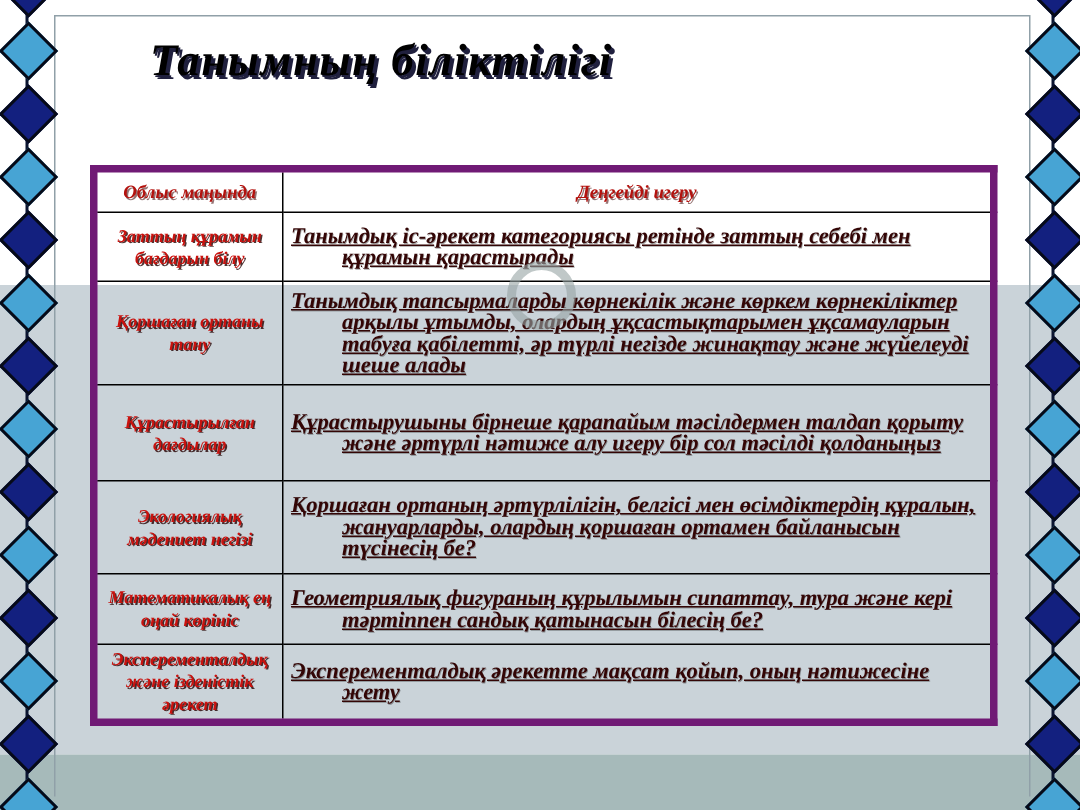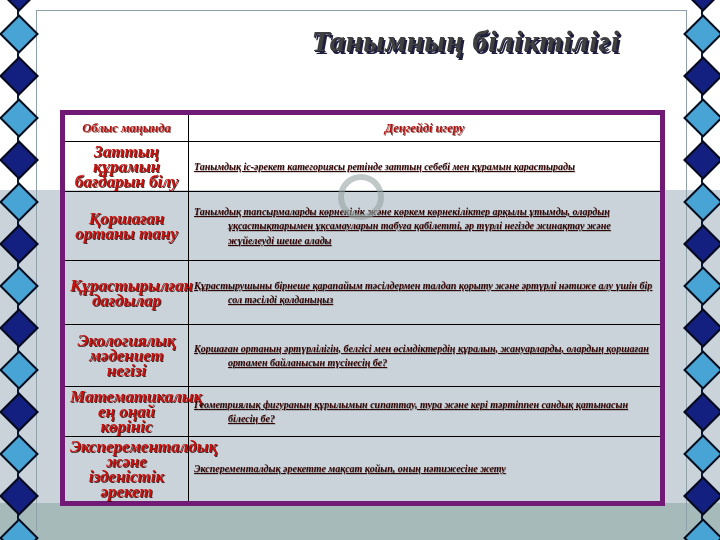--- a/index.html
+++ b/index.html
@@ -18,23 +18,23 @@
   
   .strip{position:absolute;top:0;width:36px;height:540px;}
   .strip.left{left:0;}
   .strip.right{left:684px;}
   .strip .rail{position:absolute;left:17px;top:0;width:2px;height:540px;background:#0b1430;}
   .diamond{position:absolute;left:5px;width:24px;height:24px;border:2px solid #060a18;transform:rotate(45deg);}
   .diamond.dark{background:#13207f;}
   .diamond.light{background:#47a4d4;}
   
   .title{
-    position:absolute;left:100px;top:22px;width:520px;text-align:right;
+    position:absolute;left:100px;top:22px;width:520px;text-align:left;
     font-size:30px;line-height:37px;font-weight:bold;font-style:italic;
-    color:#404040;letter-spacing:1px;
+    color:#000000;letter-spacing:1px;
     text-shadow:2.5px 2.5px 0 #20203e, 1px 1px 0 #20203e;
   }
   
   .ring{position:absolute;left:338px;top:174px;width:34px;height:34px;border-radius:50%;
     border:6px solid #96a4a4;opacity:.6;}
   
   table.grid{
     position:absolute;left:60px;top:110px;width:600px;
     border-collapse:collapse;table-layout:fixed;
     background:transparent;
@@ -42,26 +42,26 @@
   table.grid td,table.grid th{border:1px solid #000;padding:2px 5px;vertical-align:middle;background:transparent;}
   table.grid{border:5px solid #701a75;}
   col.c-left{width:126px;}
   col.c-right{width:474px;}
   th.hcell{
     font-size:12.5px;font-weight:bold;font-style:italic;color:#b3120e;
     text-align:center;height:22px;
     text-shadow:1px 1px 0 rgba(60,0,0,.55);
   }
   td.lcell{
-    font-size:17px;line-height:15px;font-weight:bold;font-style:italic;
+    font-size:12px;line-height:15px;font-weight:bold;font-style:italic;
     color:#c9120e;text-align:center;
     text-shadow:1px 1px 0 rgba(35,0,0,.8);
   }
   td.rcell{
-    font-size:10px;line-height:14.5px;font-weight:bold;font-style:italic;
+    font-size:15px;line-height:14.5px;font-weight:bold;font-style:italic;
     color:#330505;vertical-align:top;
     text-shadow:.5px .5px 0 rgba(0,0,0,.35);
   }
   td.rcell .hang{
     display:block;padding-left:34px;text-indent:-34px;
     text-decoration:underline;margin-top:1px;
   }
   tr.h-r0{height:46px;} tr.h-r1{height:69px;margin-left:24px;} tr.h-r2{height:64px;}
   tr.h-r3{height:62px;padding-left:28px;}  tr.h-r4{height:47px;} tr.h-r5{height:46px;}
   tr.h-r6{height:42px;}
@@ -133,21 +133,21 @@
   </tr>
   <tr class="h-r1">
     <td class="lcell">Қоршаған ортаны тану</td>
     <td class="rcell">
           <span class="hang">Танымдық тапсырмаларды көрнекілік және көркем көрнекіліктер арқылы ұтымды, олардың ұқсастықтарымен ұқсамауларын табуға қабілетті, әр түрлі  негізде жинақтау және жүйелеуді шеше алады</span>
         </td>
   </tr>
   <tr class="h-r2">
     <td class="lcell">Құрастырылған дағдылар</td>
     <td class="rcell">
-          <span class="hang">Құрастырушыны бірнеше қарапайым тәсілдермен талдап қорыту және әртүрлі нәтиже алу үшін бір сол тәсілді қолданыңыз</span>
+          <span class="hang">Құрастырушыны бірнеше қарапайым тәсілдермен талдап қорыту және әртүрлі нәтиже алу игеру бір сол тәсілді қолданыңыз</span>
         </td>
   </tr>
   <tr class="h-r3">
     <td class="lcell">Экологиялық мәдениет негізі</td>
     <td class="rcell">
           <span class="hang">Қоршаған ортаның әртүрлілігін, белгісі мен өсімдіктердің құралын, жануарларды, олардың қоршаған ортамен байланысын түсінесің бе?</span>
         </td>
   </tr>
   <tr class="h-r4">
     <td class="lcell">Математикалық ең оңай көрініс</td>

